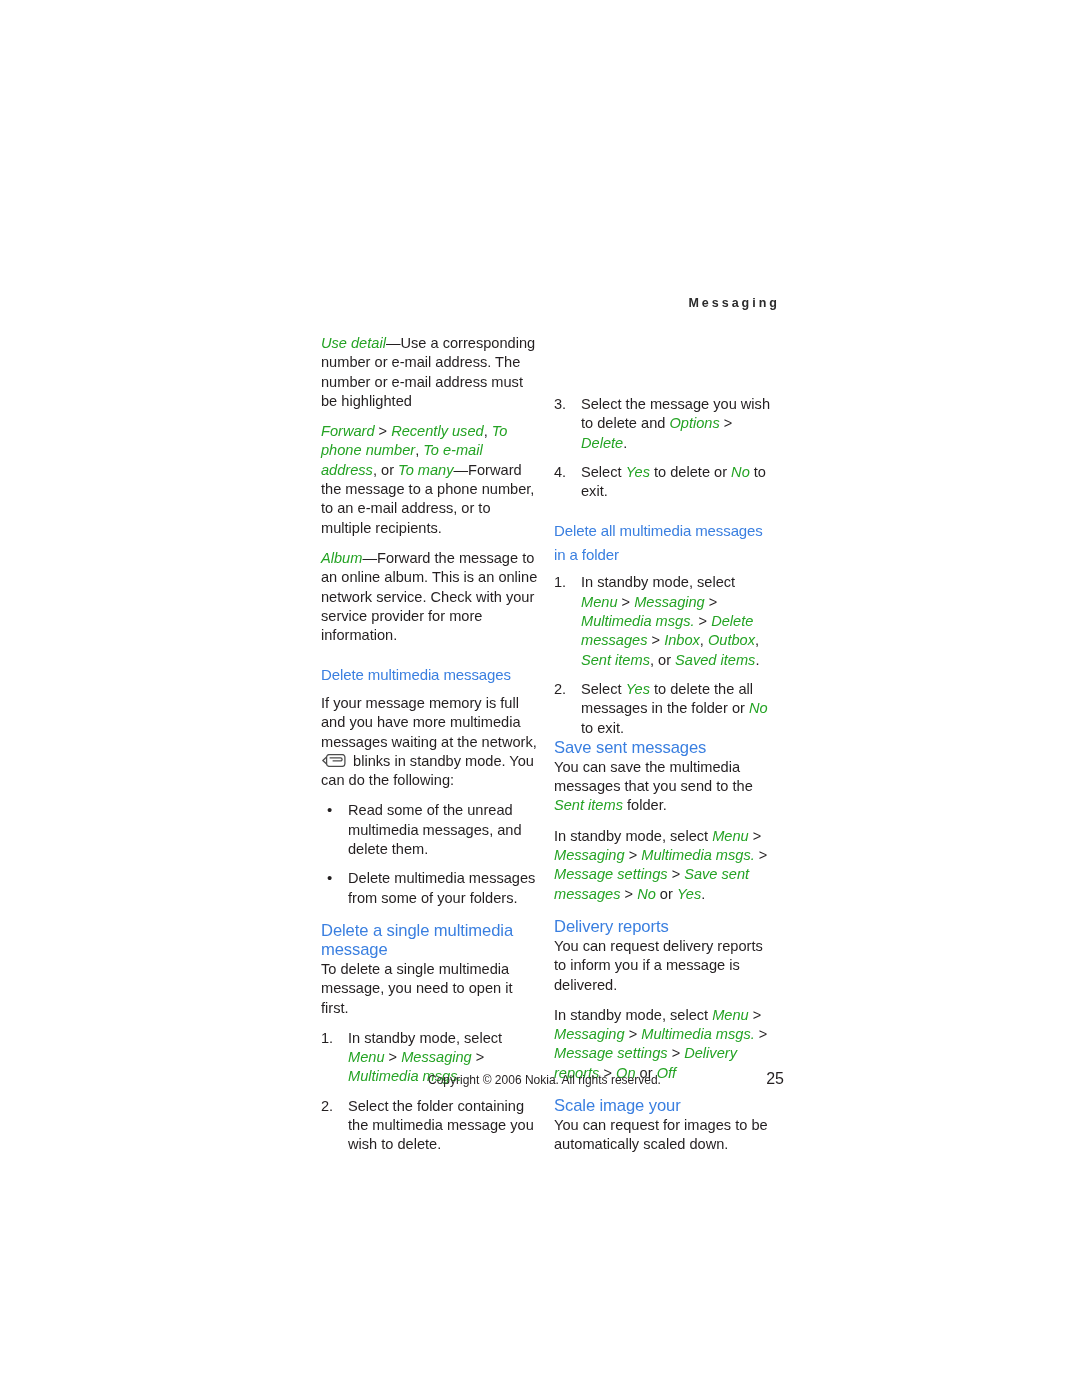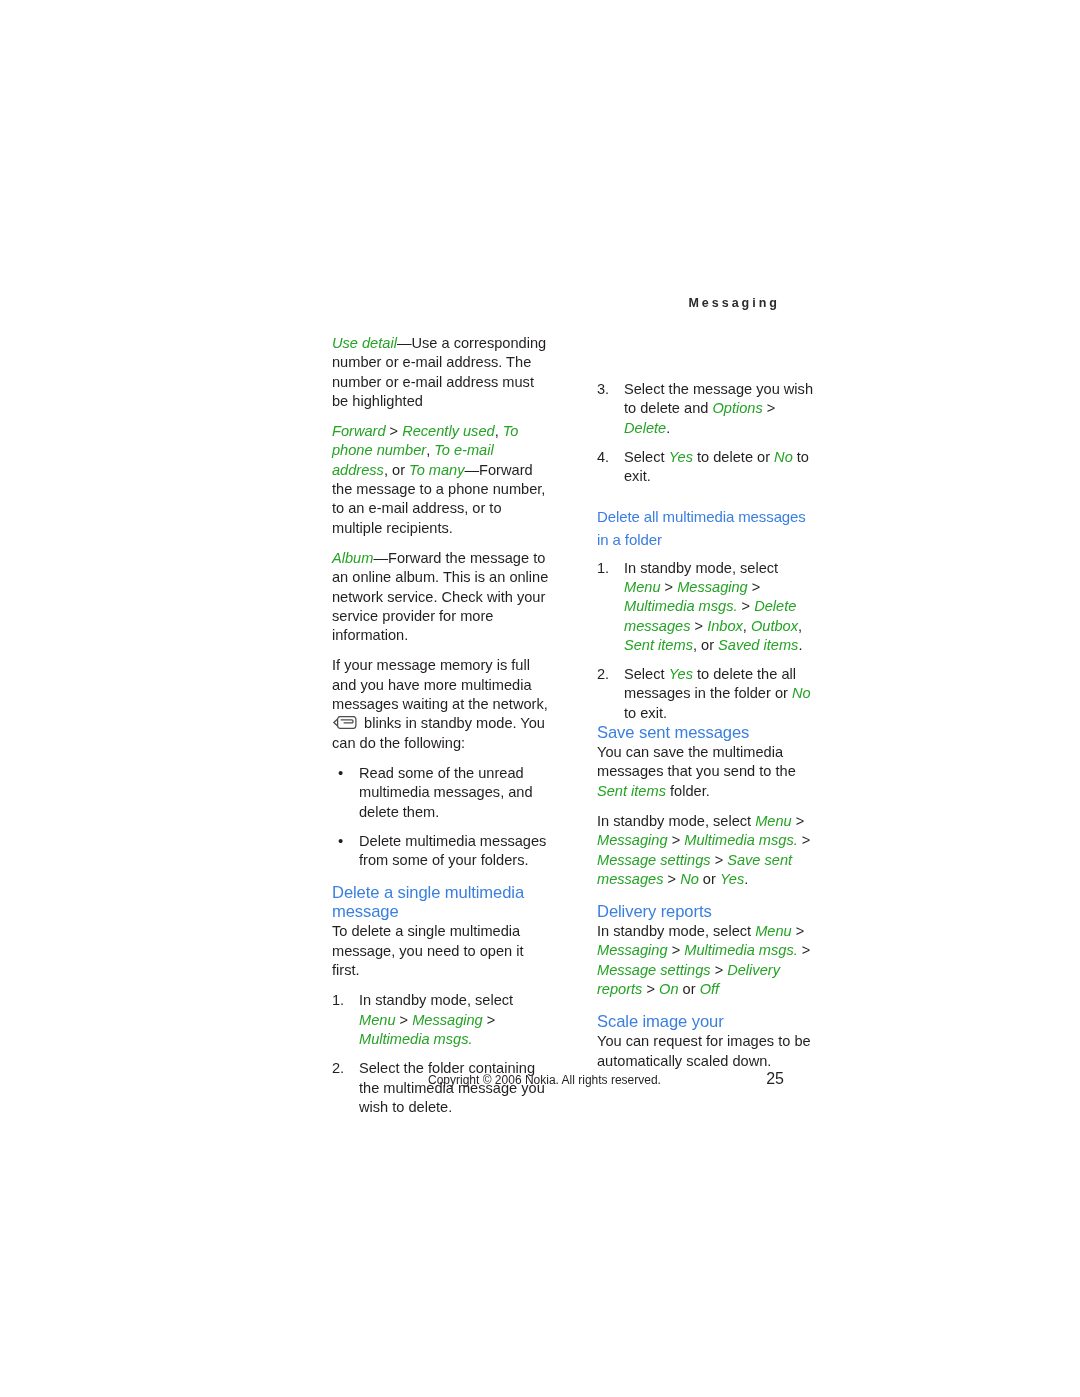--- a/index.html
+++ b/index.html
@@ -35,26 +35,26 @@
     text-align: right;
     font-size: 12.5px;
     font-weight: bold;
     letter-spacing: 3.0px;
     color: #2b2b2b;
   }
 
   
   .columns {
     position: absolute;
-    left: 332px;
+    left: 321px;
     top: 334px;
     width: 466px;
     display: flex;
-    gap: 48px;
-    align-items: center;
+    gap: 16px;
+    align-items: flex-end;
   }
   .col {
     width: 217px;
     flex: 0 0 217px;
   }
 
   
   p, li, .para {
     font-size: 14.6px;
     line-height: 19.3px;
@@ -167,20 +167,21 @@
   <div class="columns">
 
     <div class="col">
 
       <p class="para"><span class="gi">Use detail</span><span>—Use a corresponding number or e-mail address. The number or e-mail address must be highlighted</span></p>
 
       <p class="para"><span class="gi">Forward</span><span> &gt; </span><span class="gi">Recently used</span><span>, </span><span class="gi">To phone number</span><span>, </span><span class="gi">To e-mail address</span><span>, or </span><span class="gi">To many</span><span>—Forward the message to a phone number, to an e-mail address, or to multiple recipients.</span></p>
 
       <p class="para"><span class="gi">Album</span><span>—Forward the message to an online album. This is an online network service. Check with your service provider for more information.</span></p>
 
+      <h1 class="h-main">Delete multimedia messages</h1>
 
       <p class="para">
         <span>If your message memory is full and you have more multimedia messages waiting at the network, </span><span class="msg-icon"><svg width="24" height="13" viewBox="0 0 24 13">
               <path d="M7.2 0.6 H20.3 A2.6 2.6 0 0 1 22.9 3.2 V9.8 A2.6 2.6 0 0 1 20.3 12.4 H7.2 A2.6 2.6 0 0 1 4.6 9.8 V3.2 A2.6 2.6 0 0 1 7.2 0.6 Z" fill="none" stroke="#4d4d4d" stroke-width="1.3"></path>
               <path d="M7.6 3.9 H18.6 A1.5 1.5 0 0 1 18.6 6.9 H10.6" fill="none" stroke="#4d4d4d" stroke-width="1.3"></path>
               <path d="M4.6 3.0 L0.8 6.5 L4.6 10.0" fill="none" stroke="#4d4d4d" stroke-width="1.3" stroke-linejoin="round"></path>
             </svg></span><span> blinks in standby mode. You can do the following:</span>
       </p>
 
       <ul class="bullets">
@@ -239,20 +240,21 @@
 
 
       <h2 class="h-sub first">Save sent messages</h2>
 
       <p class="para"><span>You can save the multimedia messages that you send to the </span><span class="gi">Sent items</span><span> folder.</span></p>
 
       <p class="para"><span>In standby mode, select </span><span class="gi">Menu</span><span> &gt; </span><span class="gi">Messaging</span><span> &gt; </span><span class="gi">Multimedia msgs.</span><span> &gt; </span><span class="gi">Message settings</span><span> &gt; </span><span class="gi">Save sent messages</span><span> &gt; </span><span class="gi">No</span><span> or </span><span class="gi">Yes</span><span>.</span></p>
 
       <h2 class="h-sub">Delivery reports</h2>
 
+      <p class="para">You can request delivery reports to inform you if a message is delivered.</p>
 
       <p class="para"><span>In standby mode, select </span><span class="gi">Menu</span><span> &gt; </span><span class="gi">Messaging</span><span> &gt; </span><span class="gi">Multimedia msgs.</span><span> &gt; </span><span class="gi">Message settings</span><span> &gt; </span><span class="gi">Delivery reports</span><span> &gt; </span><span class="gi">On</span><span> or </span><span class="gi">Off</span></p>
 
       <h2 class="h-sub">Scale image your</h2>
 
       <p class="para tight">You can request for images to be automatically scaled down.</p>
 
     </div>
   </div>
 

